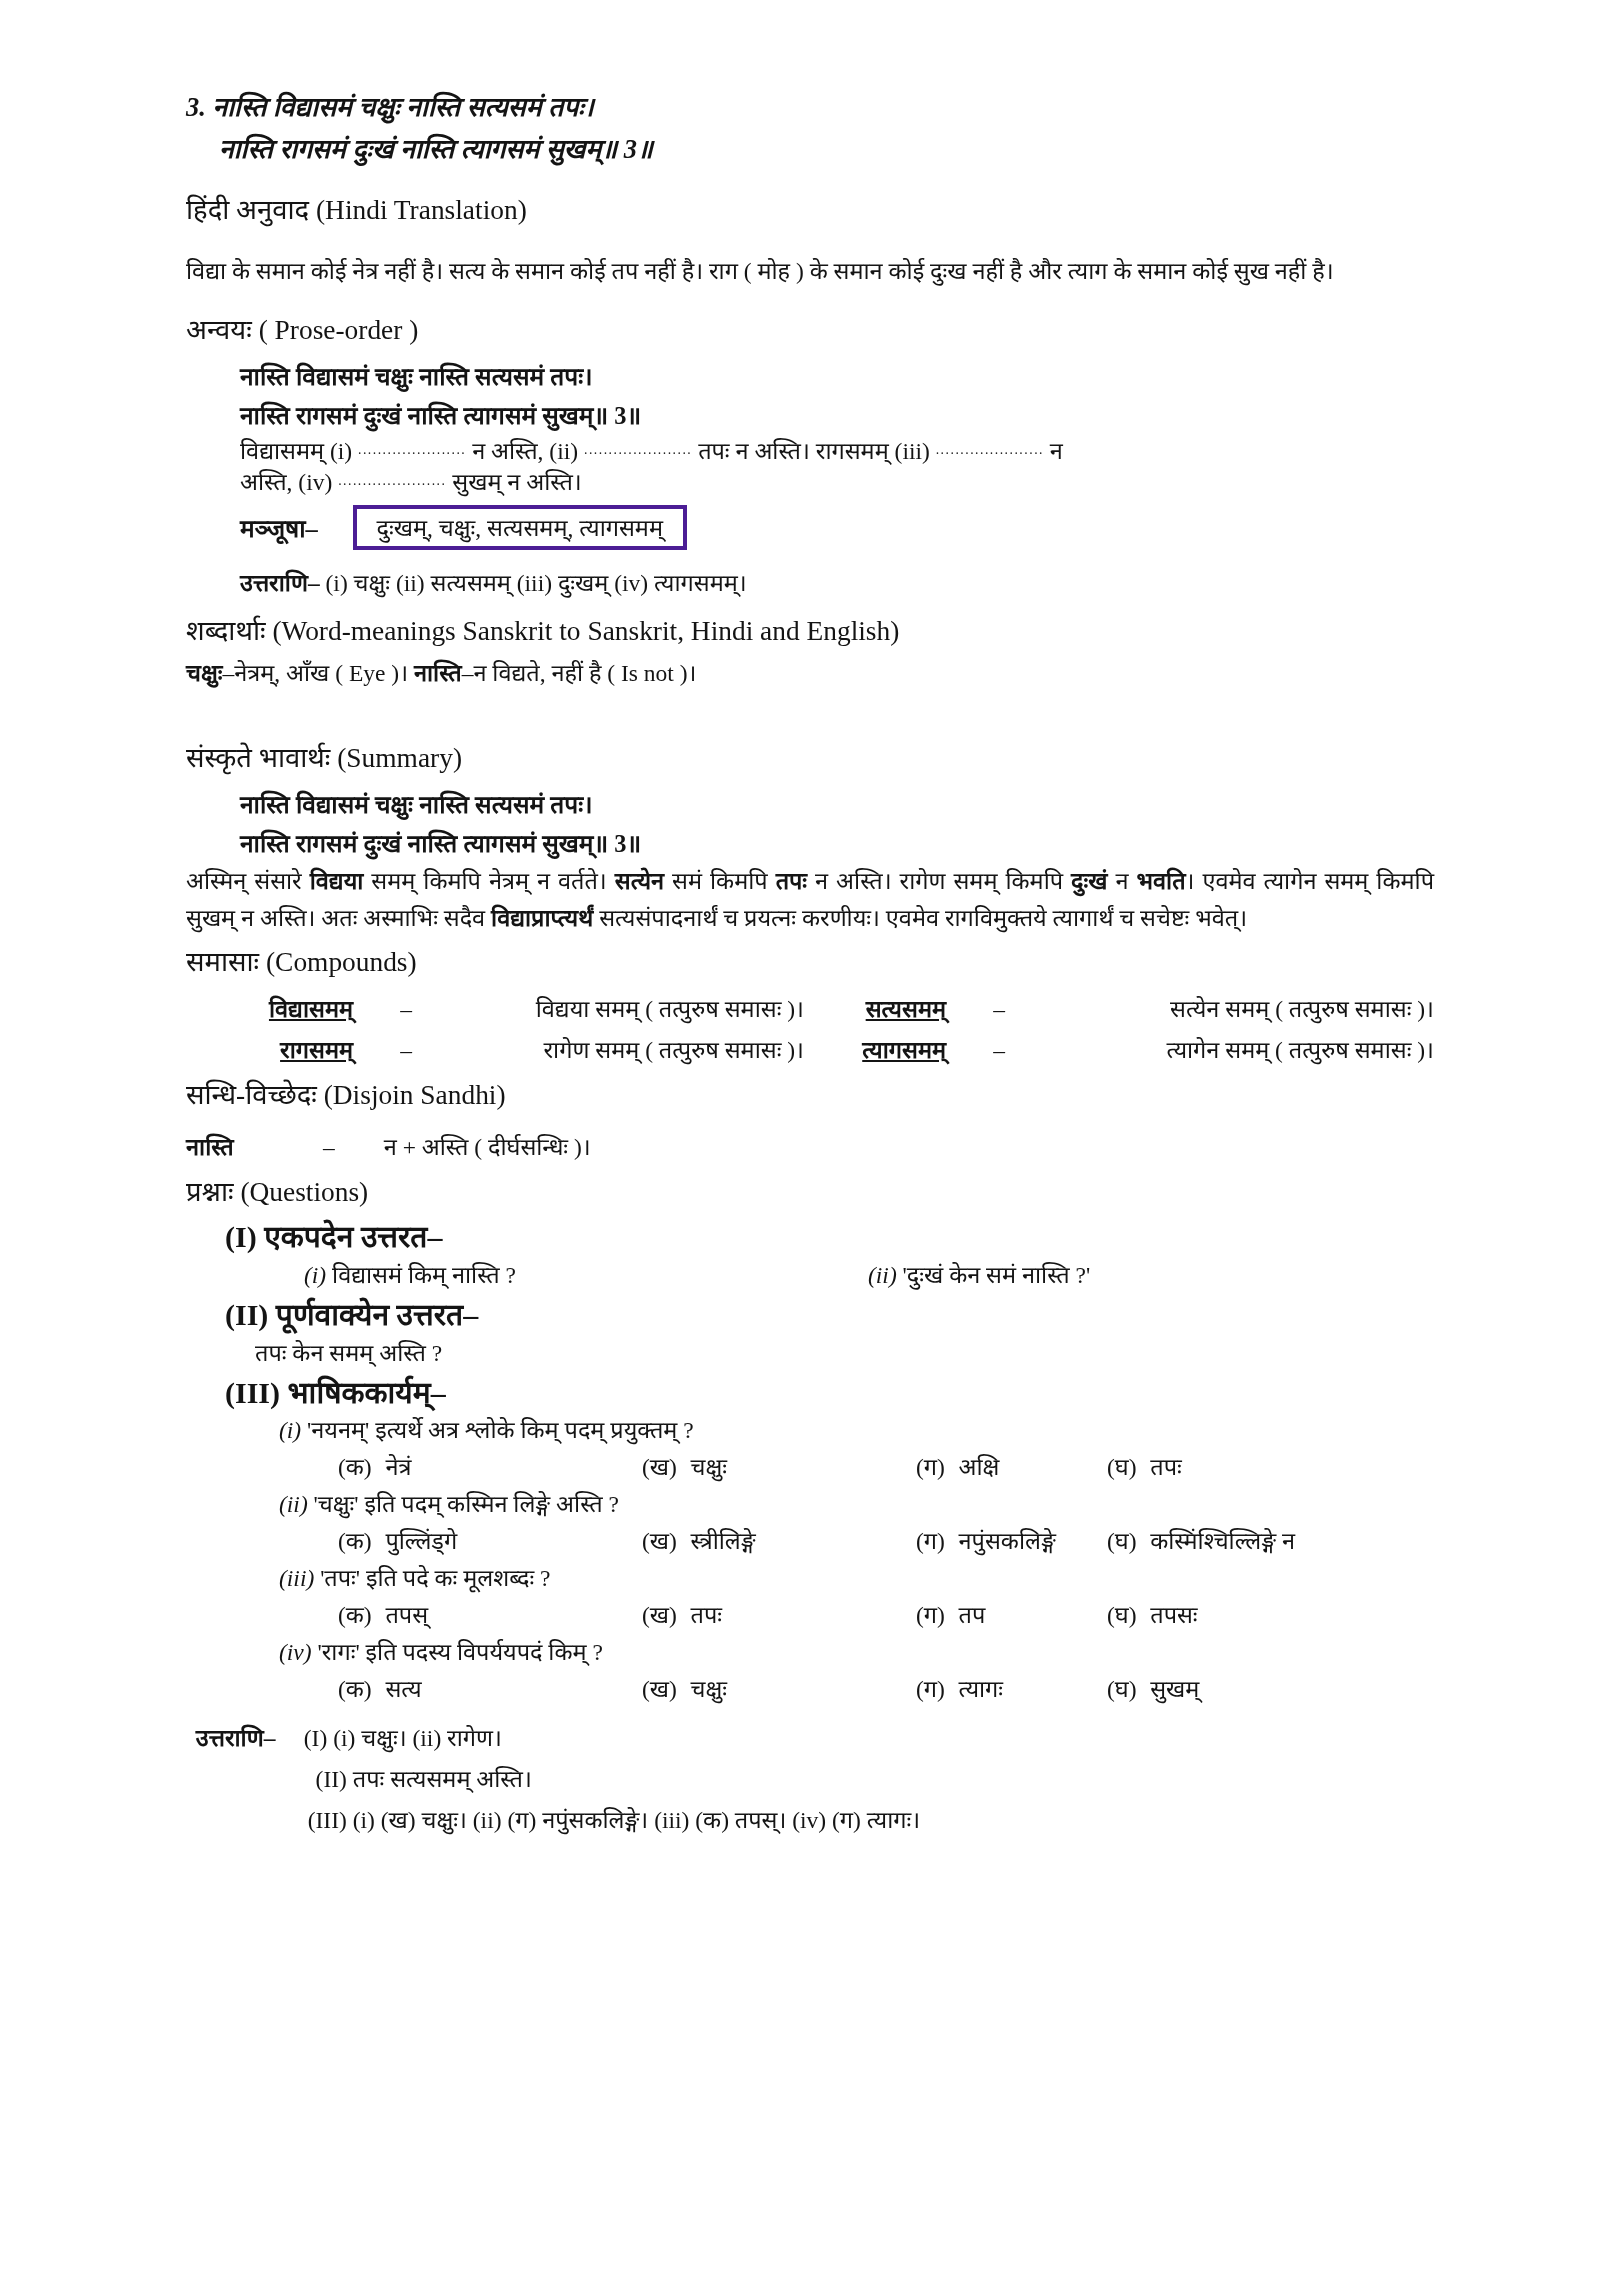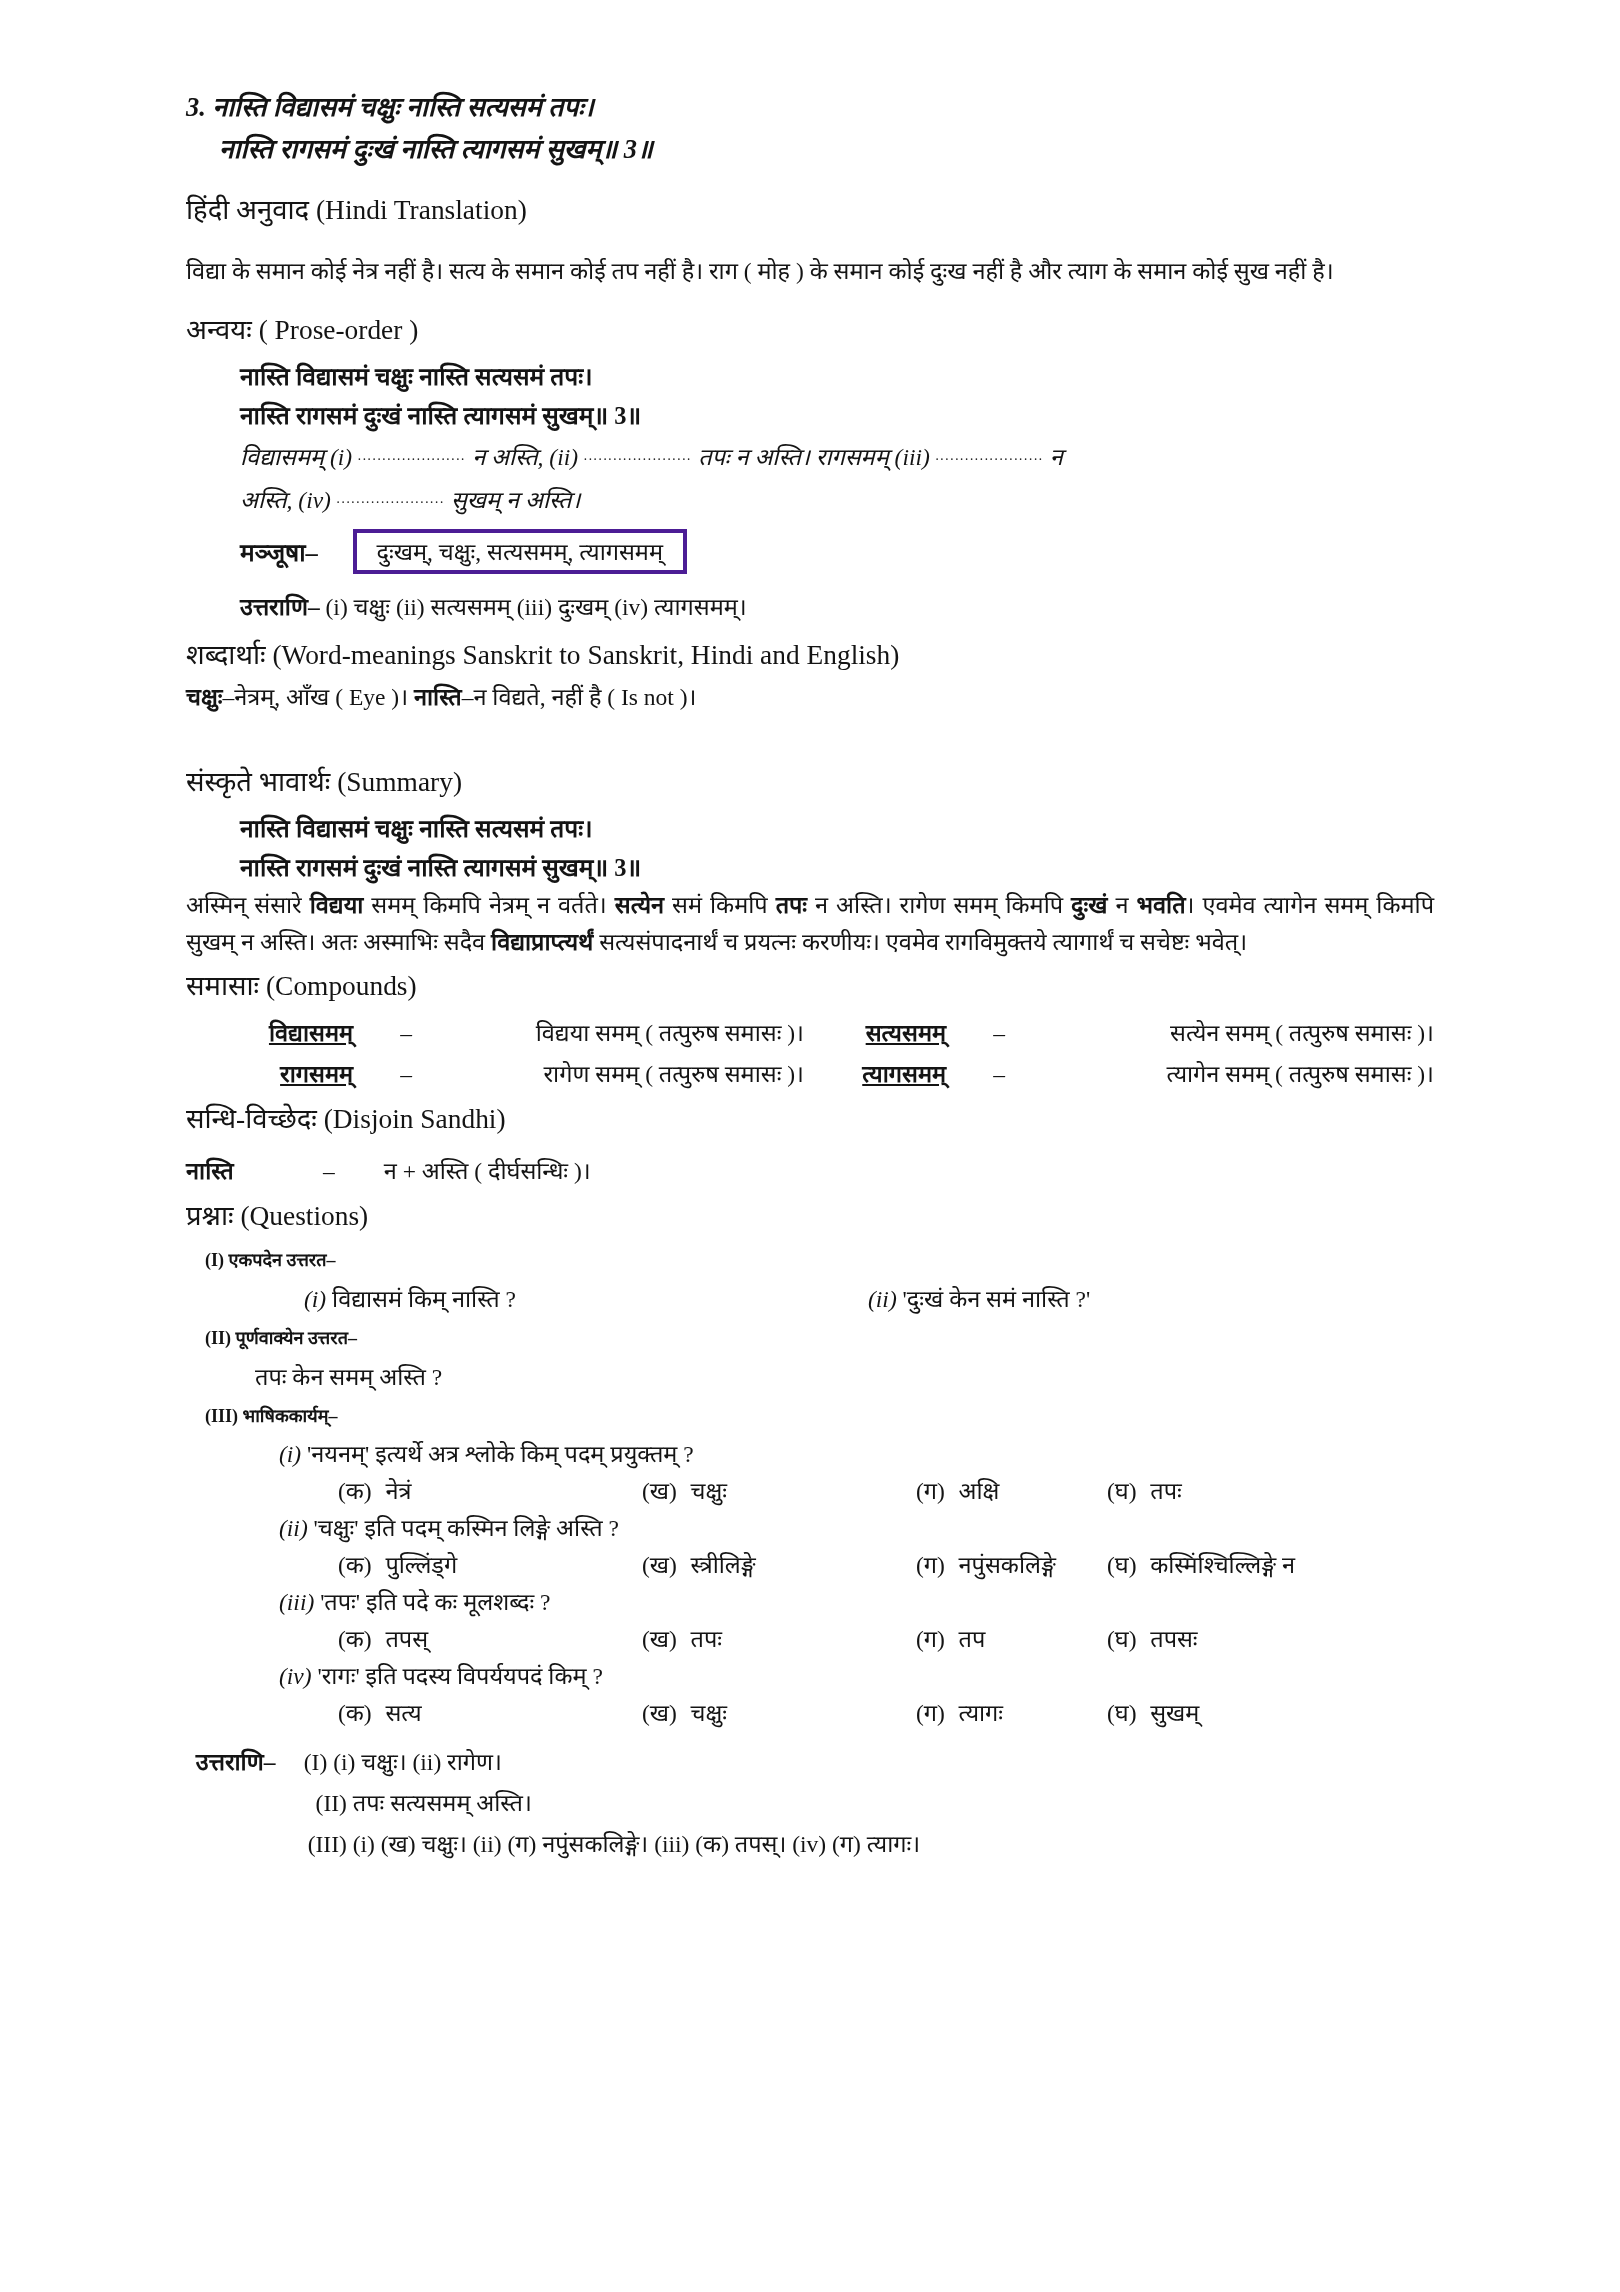--- a/index.html
+++ b/index.html
@@ -11,33 +11,33 @@
   .verse-top{font-size:26.5px;font-weight:bold;font-style:italic;line-height:42px;margin-bottom:19.6px;}
   .verse-top .vline2{margin-left:33px;}
   .heading{font-size:27.4px;font-weight:normal;line-height:37px;margin-top:21.6px;}
   .heading .en{font-family:"Liberation Serif","DejaVu Serif",serif;}
   .body-text{font-size:23.5px;line-height:39px;text-align:justify;}
   .ind1{margin-left:54px;}
   .bold{font-weight:bold;}
   .italic{font-style:italic;}
   .uline{text-decoration:underline;}
   .verse-block{font-size:24.5px;font-weight:bold;line-height:39px;}
-  .fill-line{font-size:23.5px;line-height:41px;font-style:italic;}
+  .fill-line{font-size:23.5px;line-height:29px;}
   .blank{font-size:13.7px;letter-spacing:1.5px;vertical-align:4.9px;color:#222;}
   .manjusha-row{margin-top:7.8px;display:flex;align-items:center;}
   .manjusha-label{font-weight:bold;font-size:24.5px;display:inline-block;width:93px;margin-left:54px;flex:none;}
   .manjusha-box{display:inline-block;border:4px solid #4c1d95;padding:2.9px 19.6px;font-size:23.5px;margin-left:20px;}
   .uttarani-line{margin-top:13.7px;font-size:23.5px;line-height:39px;}
   .uttarani-line .lbl{font-weight:bold;}
   .summary-para{font-size:23.5px;line-height:37px;text-align:justify;}
   .comp-grid{display:grid;grid-template-columns:167px 59px 392px 142px 59px auto;font-size:23.5px;line-height:41px;text-align:right;}
   .sandhi-row{margin-top:13.7px;font-size:23.5px;line-height:39px;}
   .sandhi-row .t{font-weight:bold;display:inline-block;width:88px;}
   .sandhi-row .d{display:inline-block;width:98px;text-align:center;}
-  .q-sec-row{font-size:18px;line-height:39px;margin-left:19px;}
+  .q-sec-row{font-size:30px;line-height:39px;margin-left:39px;}
   .q-sec-row .rn{font-weight:bold;}
   .q-sec-row .ttl{font-weight:bold;}
   .q-two-col{display:flex;font-size:23.5px;line-height:39px;margin-left:118px;}
   .q-two-col .c1{width:564px;flex:none;}
   .mcq-q{font-size:23.5px;line-height:37px;margin-left:93px;}
   .mcq-opts{display:grid;grid-template-columns:304px 274px 191px auto;margin-left:152px;font-size:23.5px;line-height:37px;}
   .answers{display:flex;margin-top:9.8px;font-size:23.5px;line-height:41px;}
   .answers .lbl{font-weight:bold;flex:none;width:108px;margin-left:9.8px;}
   .answers .l2{margin-left:11.8px;}
   .answers .l3{margin-left:3.9px;}

